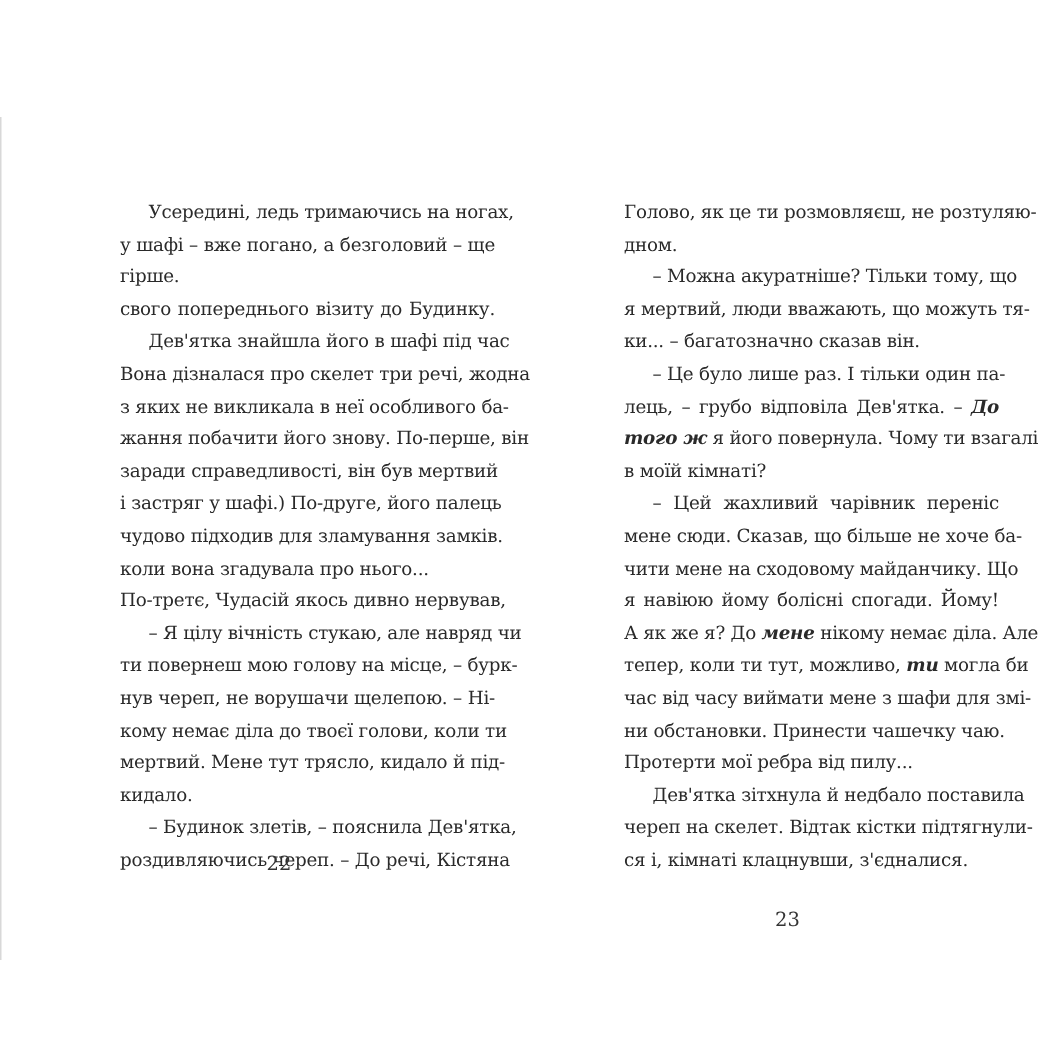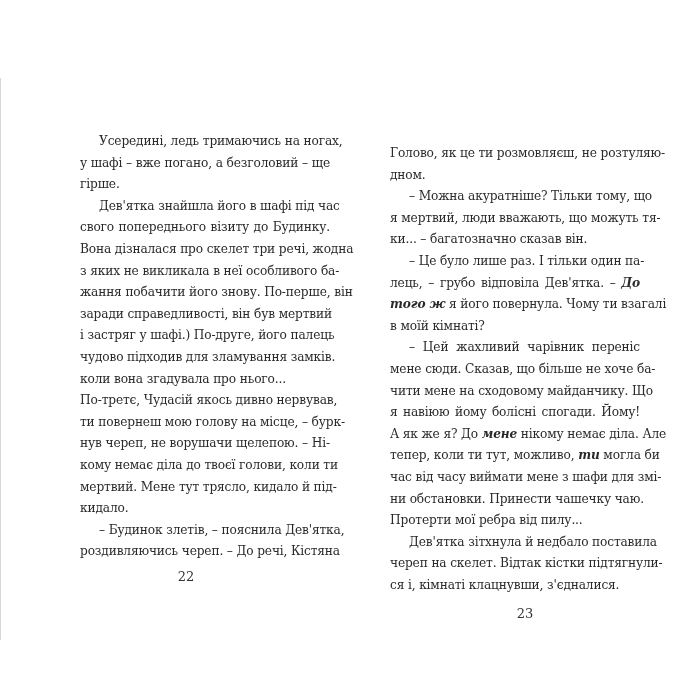--- a/index.html
+++ b/index.html
@@ -8,21 +8,21 @@
     font-family: "DejaVu Serif", "Liberation Serif", serif; color: #2a2a2a;
   }
   .edge-line {
     position: absolute; left: 0; top: 78px; width: 1px; height: 562px; background: #d8d8d8;
   }
   .page-col {
     position: absolute; top: 131px; width: 250px;
     font-size: 12.2px; line-height: 21.6px; letter-spacing: -0.15px;
   }
   .page-left { left: 48px; margin-left: 32px; }
-  .page-right { left: 390px; margin-top: 12px; }
+  .page-right { left: 416px; }
   .line {
     display: block; white-space: nowrap; text-align: justify; text-align-last: justify;
     height: 21.6px; overflow: visible;
   }
   .line.last { text-align-last: left; }
   .line.indent { padding-left: 19px; }
   .line i { font-style: italic; font-weight: bold; }
   .page-num {
     position: absolute; top: 569px; font-size: 13px; color: #333;
     font-family: "DejaVu Serif", serif; width: 40px; text-align: center;
@@ -32,30 +32,31 @@
 </style>
 </head>
 <body>
 
 <div class="edge-line"></div>
 
 <div class="page-col page-left" id="left-col">
     <span class="line indent">Усередині, ледь тримаючись на ногах,</span>
     <span class="line">у шафі – вже погано, а безголовий – ще</span>
     <span class="line last">гірше.</span>
+    <span class="line">свого попереднього візиту до Будинку.</span>
     <span class="line indent">Дев'ятка знайшла його в шафі під час</span>
-    <span class="line">свого попереднього візиту до Будинку.</span>
     <span class="line">Вона дізналася про скелет три речі, жодна</span>
     <span class="line">з яких не викликала в неї особливого ба-</span>
     <span class="line">жання побачити його знову. По-перше, він</span>
     <span class="line">заради справедливості, він був мертвий</span>
     <span class="line">і застряг у шафі.) По-друге, його палець</span>
     <span class="line">чудово підходив для зламування замків.</span>
     <span class="line last">коли вона згадувала про нього...</span>
     <span class="line">По-третє, Чудасій якось дивно нервував,</span>
+    <span class="line indent">– Я цілу вічність стукаю, але навряд чи</span>
     <span class="line">ти повернеш мою голову на місце, – бурк-</span>
     <span class="line">нув череп, не ворушачи щелепою. – Ні-</span>
     <span class="line">кому немає діла до твоєї голови, коли ти</span>
     <span class="line">мертвий. Мене тут трясло, кидало й під-</span>
     <span class="line last">кидало.</span>
     <span class="line indent">– Будинок злетів, – пояснила Дев'ятка,</span>
     <span class="line last">роздивляючись череп. – До речі, Кістяна</span>
   </div>
 <div class="page-num num-left">22</div>
 

